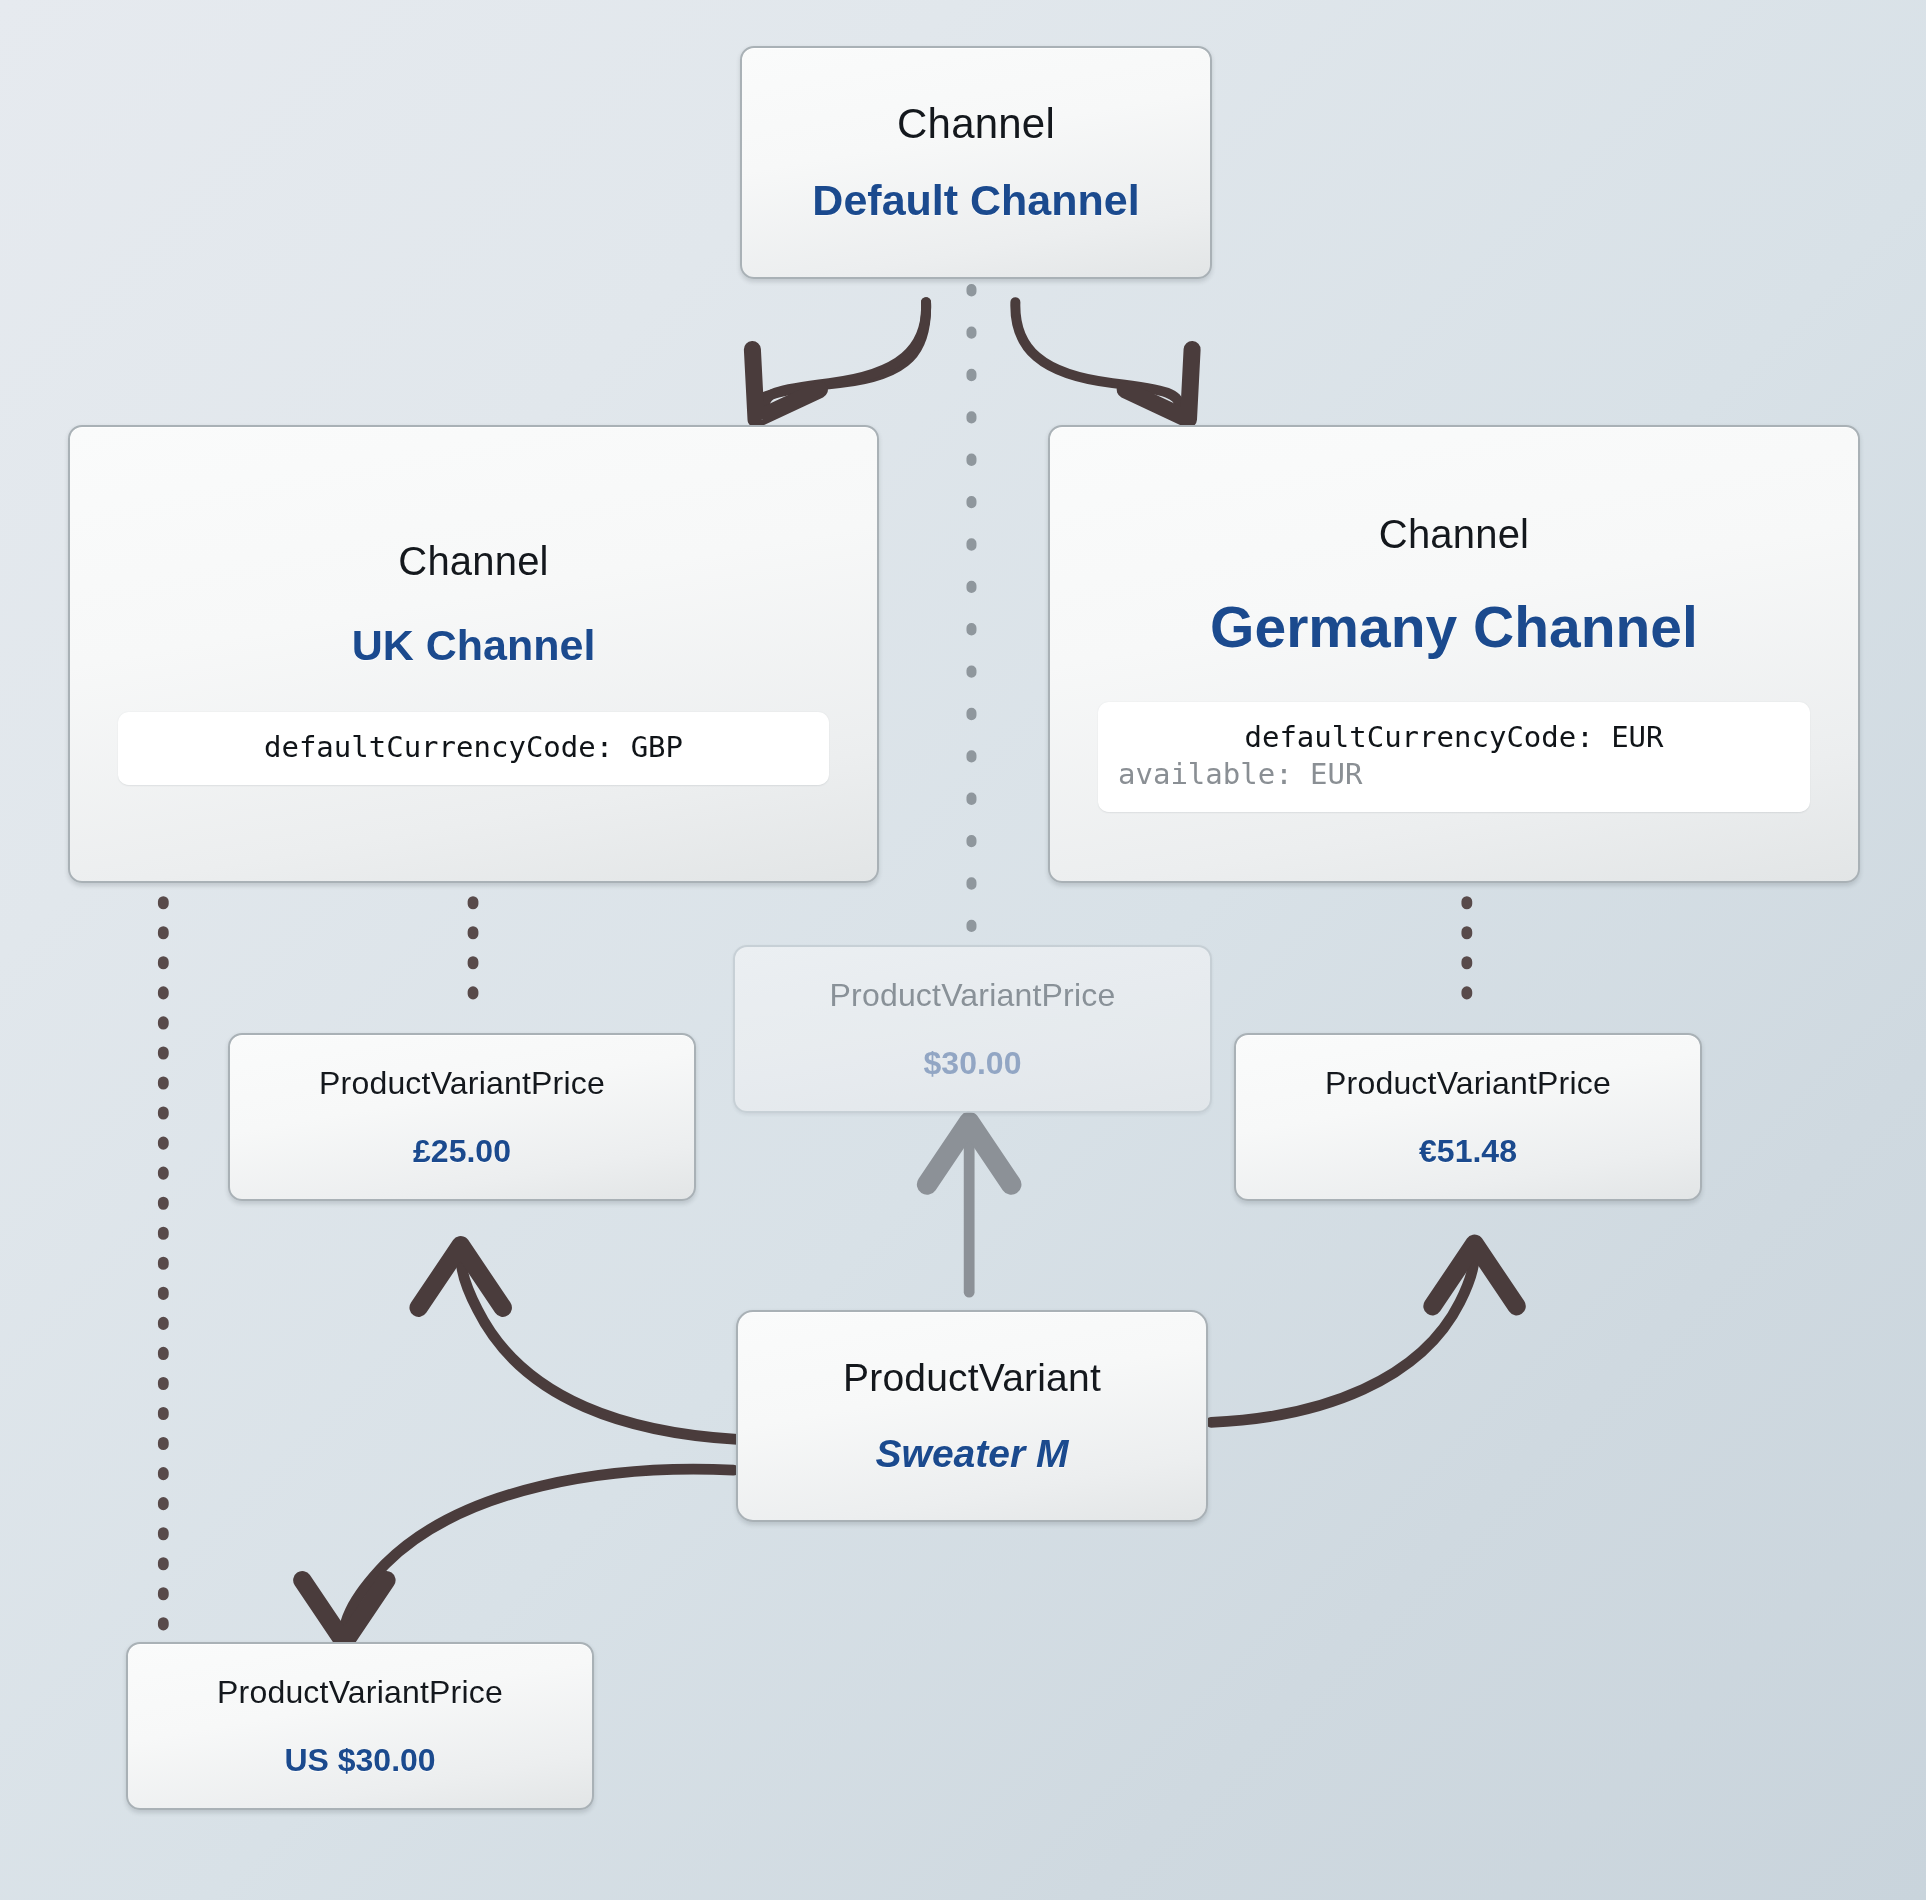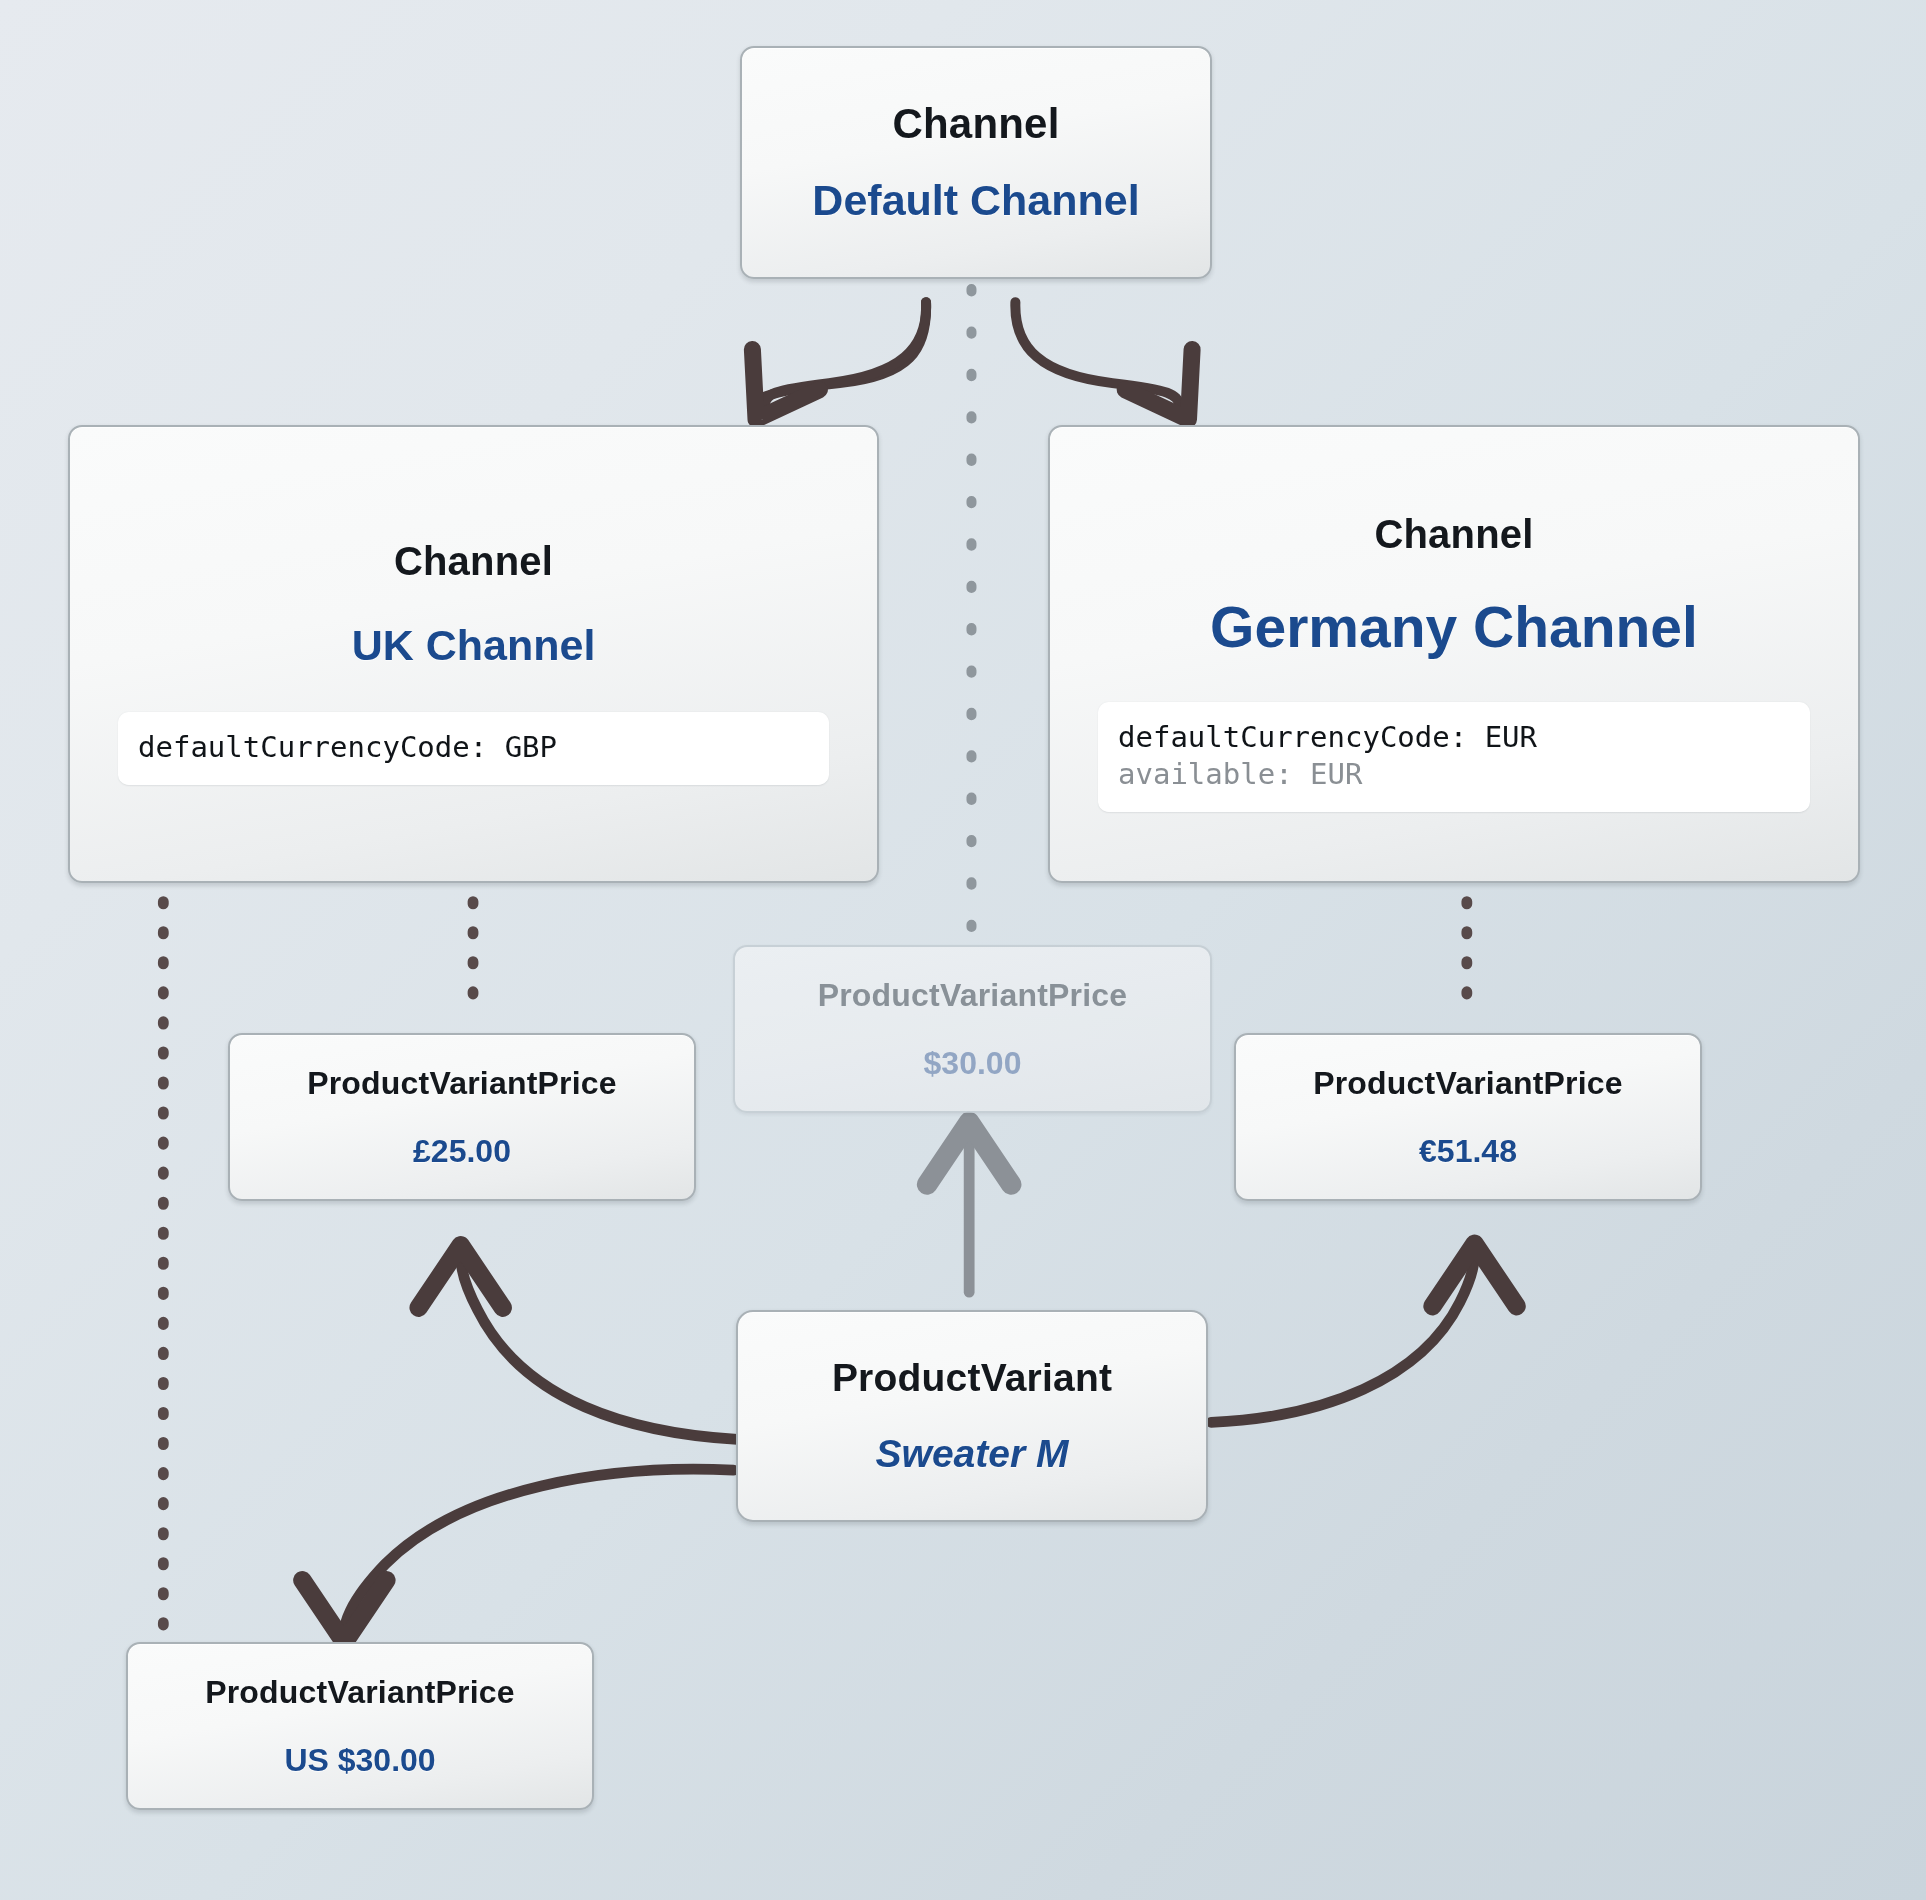--- a/index.html
+++ b/index.html
@@ -20,21 +20,21 @@
     border:2.3px solid #a9b1b6;
     border-radius:14px;
     background:linear-gradient(170deg,#fafbfb 0%,#f7f8f8 40%,#eceeef 78%,#e2e5e6 100%);
     box-shadow:0 2.3px 4.6px rgba(60,70,80,.18), 0 0.8px 0 #ffffff inset;
     display:flex;
     flex-direction:column;
     align-items:center;
     justify-content:center;
   }
   .node .type{
-    font-weight:bold;
+    font-weight:normal;
     color:#14181d;
     letter-spacing:0.2px;
     text-shadow:0 0.8px 0 rgba(255,255,255,.7);
   }
   .node .name{
     font-weight:bold;
     color:#1b4a8e;
     text-align:center;
     text-shadow:0 0.8px 0 rgba(255,255,255,.7);
   }
@@ -43,21 +43,21 @@
   .props{
     background:#ffffff;
     border-radius:10.8px;
     box-sizing:border-box;
     padding:17px 20px 18.5px 20px;
     box-shadow:0 0.8px 1.5px rgba(60,70,80,.10);
     font-family:"DejaVu Sans Mono","Liberation Mono",monospace;
     width:100%;
   }
   .props .row{white-space:pre;line-height:1.28;}
-  .props .row.primary{color:#101418;font-size:29px;}
+  .props .row.primary{color:#101418;font-size:29px;text-align:center;}
   .props .row.secondary{color:#8a8f94;font-size:29px;}
 
   
   #node-default{left:740px;top:46px;width:472px;height:233px;}
   #node-default .type{font-size:42px;margin-bottom:28px;}
   #node-default .name{font-size:43px;}
 
   #node-uk{left:68px;top:425px;width:811px;height:458px;padding:0 48px;}
   #node-uk .type{font-size:40px;margin-top:15.4px;}
   #node-uk .name{font-size:43px;margin-top:37px;margin-bottom:42px;}

